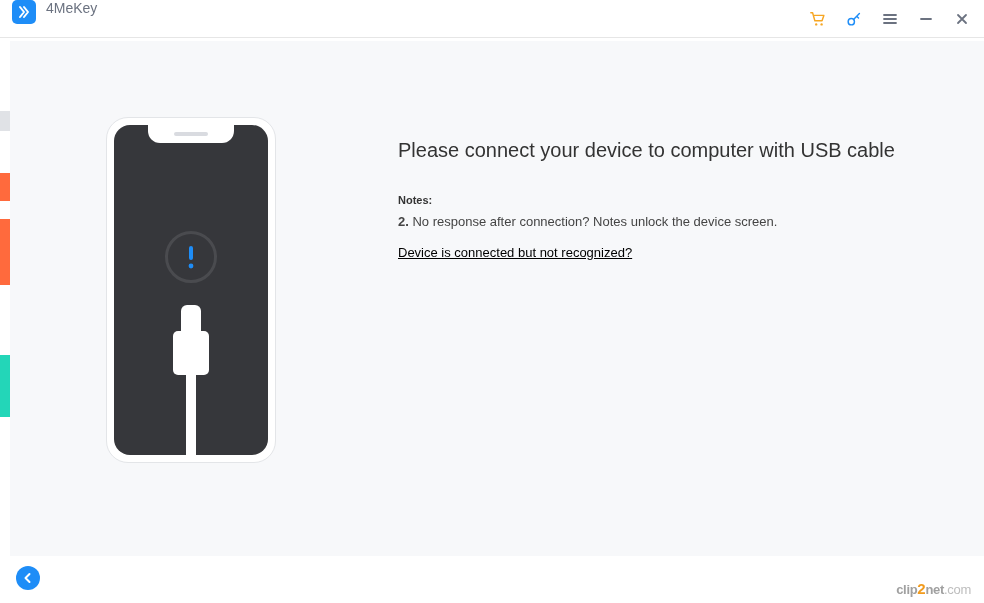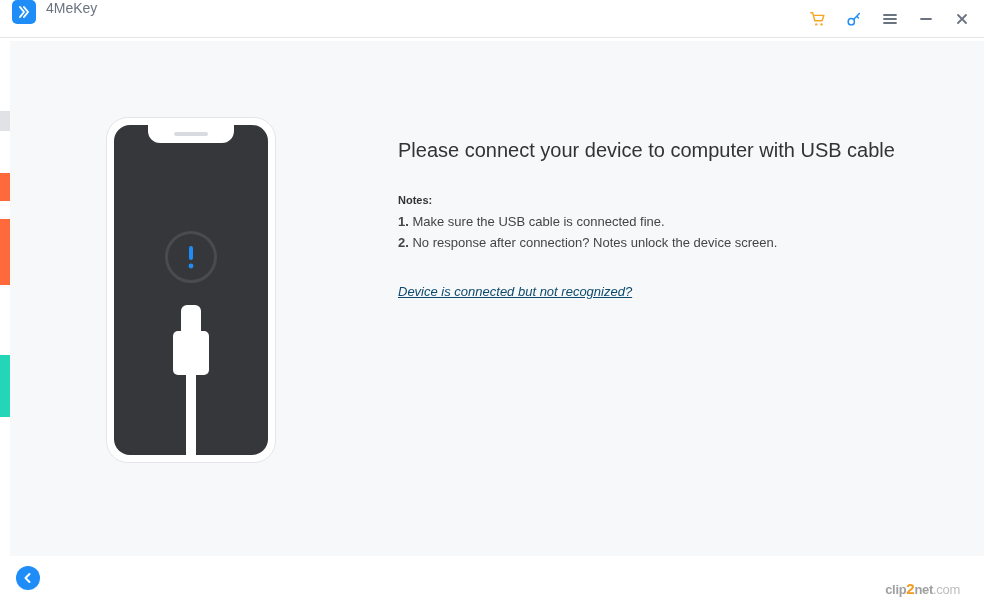--- a/index.html
+++ b/index.html
@@ -157,32 +157,31 @@
   margin-bottom: 6px;
 }
 .note-line {
   font-size: 13px;
   color: #444;
   line-height: 1.6;
 }
 .note-num { font-weight: 700; }
 .help-link {
   display: inline-block;
-  margin-top: 30px;
+  margin-top: 12px;
   font-size: 13px;
-  color: #0c4a6e;
+  color: #000000;
   text-decoration: underline;
   cursor: pointer;
-  font-style: italic;
 }
 .footer {
   position: absolute;
   bottom: 0;
   left: 0;
-  right: 14px;
+  right: 3px;
   height: 47px;
   background: #fff;
   text-align: center;
 }
 .back-btn {
   position: absolute;
   left: 16px;
   top: 10px;
   width: 24px;
   height: 24px;
@@ -288,23 +287,20 @@
           <div class="usb-body"></div>
           <div class="usb-cable"></div>
         </div>
       </div>
     </div>
   </div>
   <div class="content-panel">
     <div class="heading">Please connect your device to computer with USB cable</div>
     <div class="notes-label">Notes:</div>
     <div class="note-line">
-      <span class="note-num">1.</span><span> Make sure the USB cable is connected fine.</span>
-    </div>
-    <div class="note-line">
       <span class="note-num">2.</span><span> No response after connection? Notes unlock the device screen.</span>
     </div>
     <a class="help-link">Device is connected but not recognized?</a>
   </div>
 </div>
 
 <div class="footer">
   <div class="back-btn">
     <svg width="12" height="12" viewBox="0 0 12 12">
         <path d="M7.5 2 L3.5 6 L7.5 10" stroke="#fff" stroke-width="2" fill="none" stroke-linecap="round" stroke-linejoin="round"></path>

